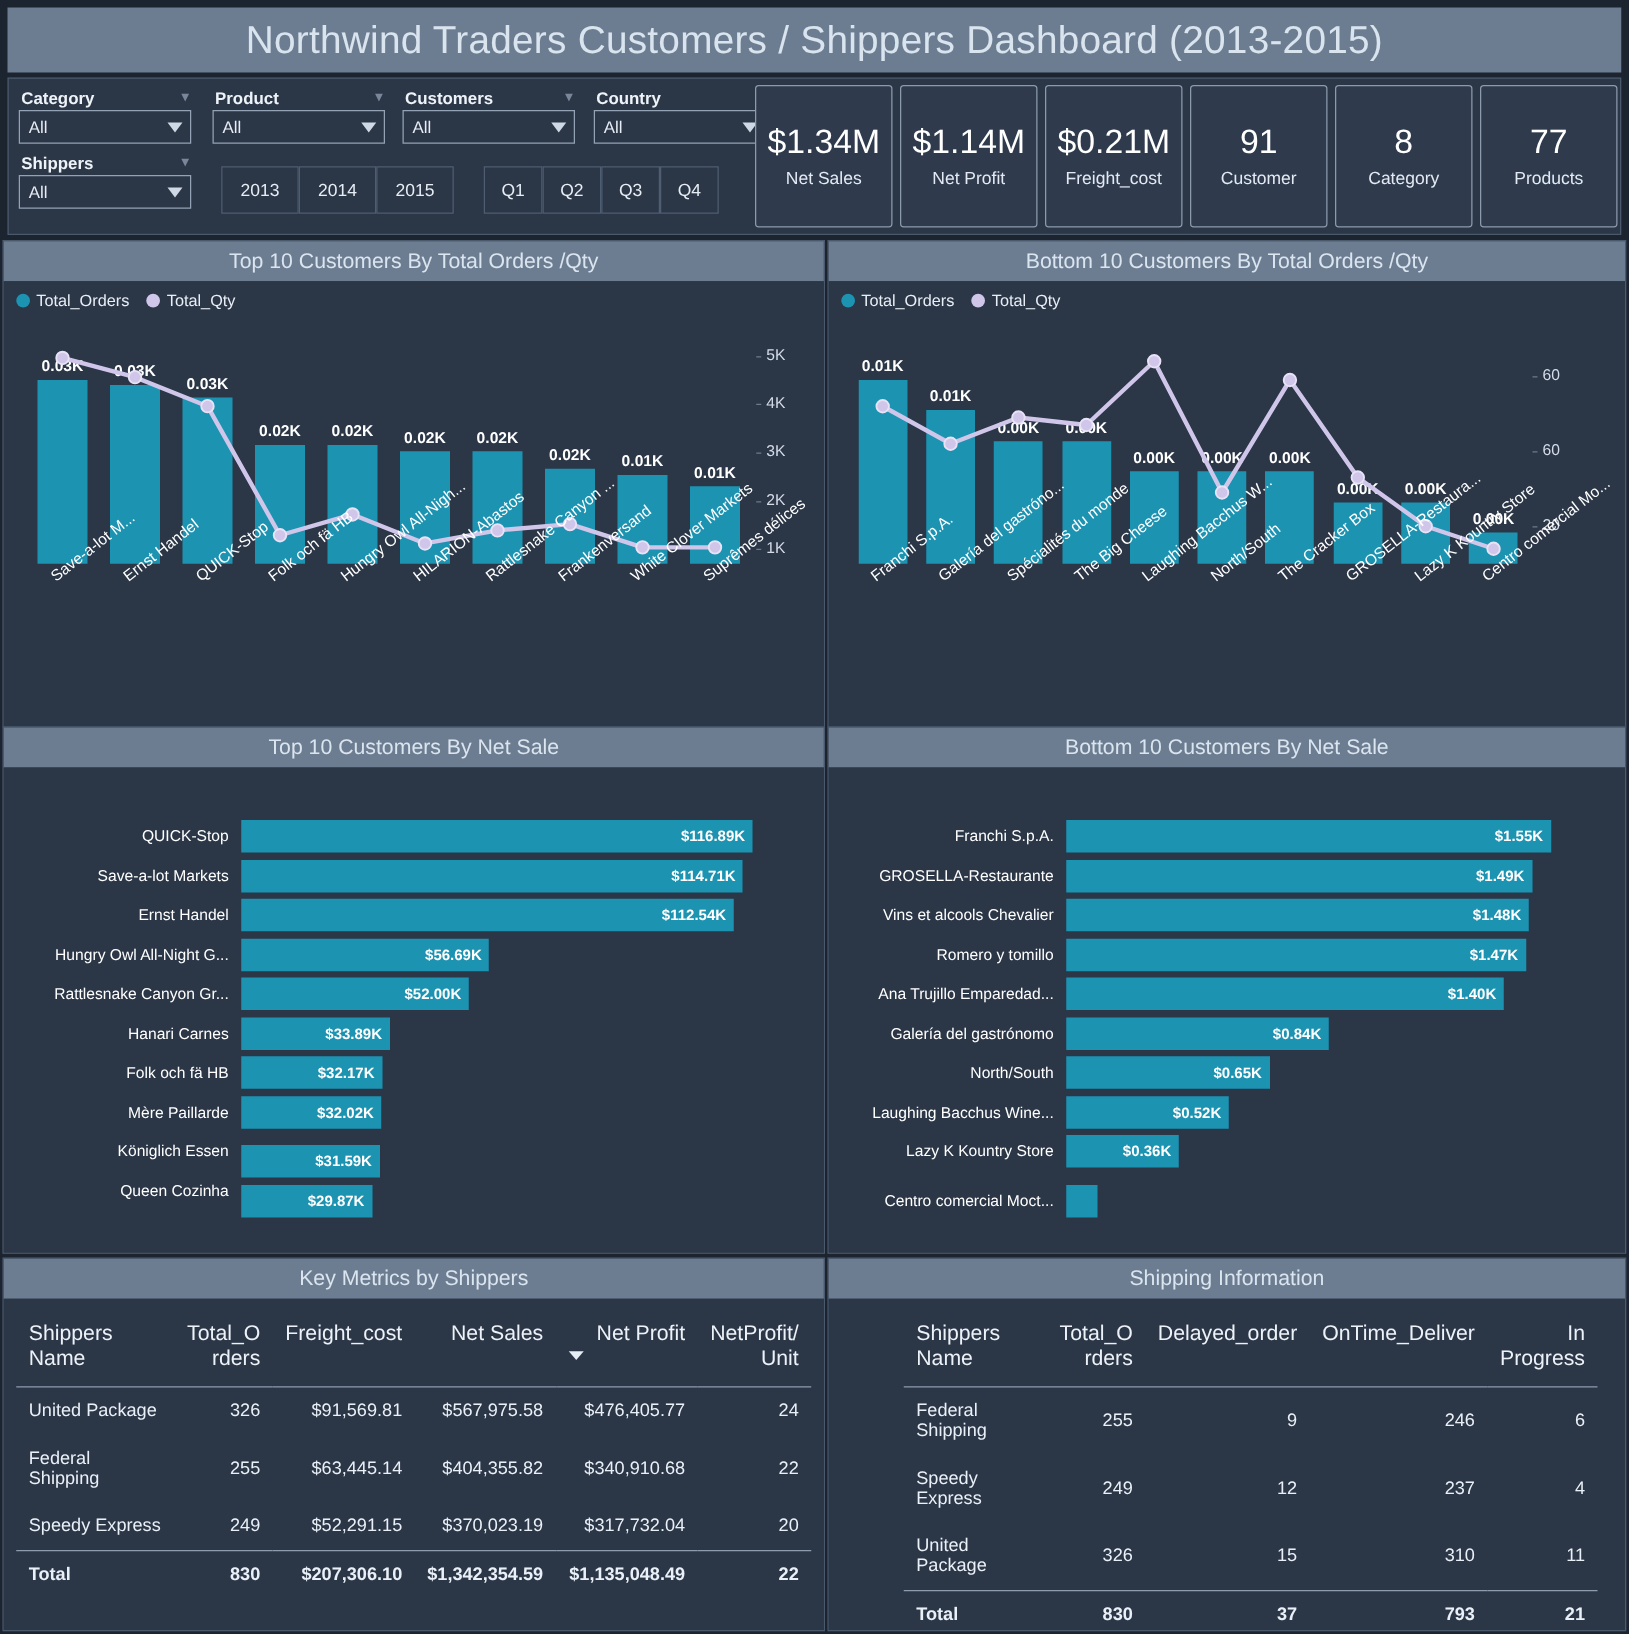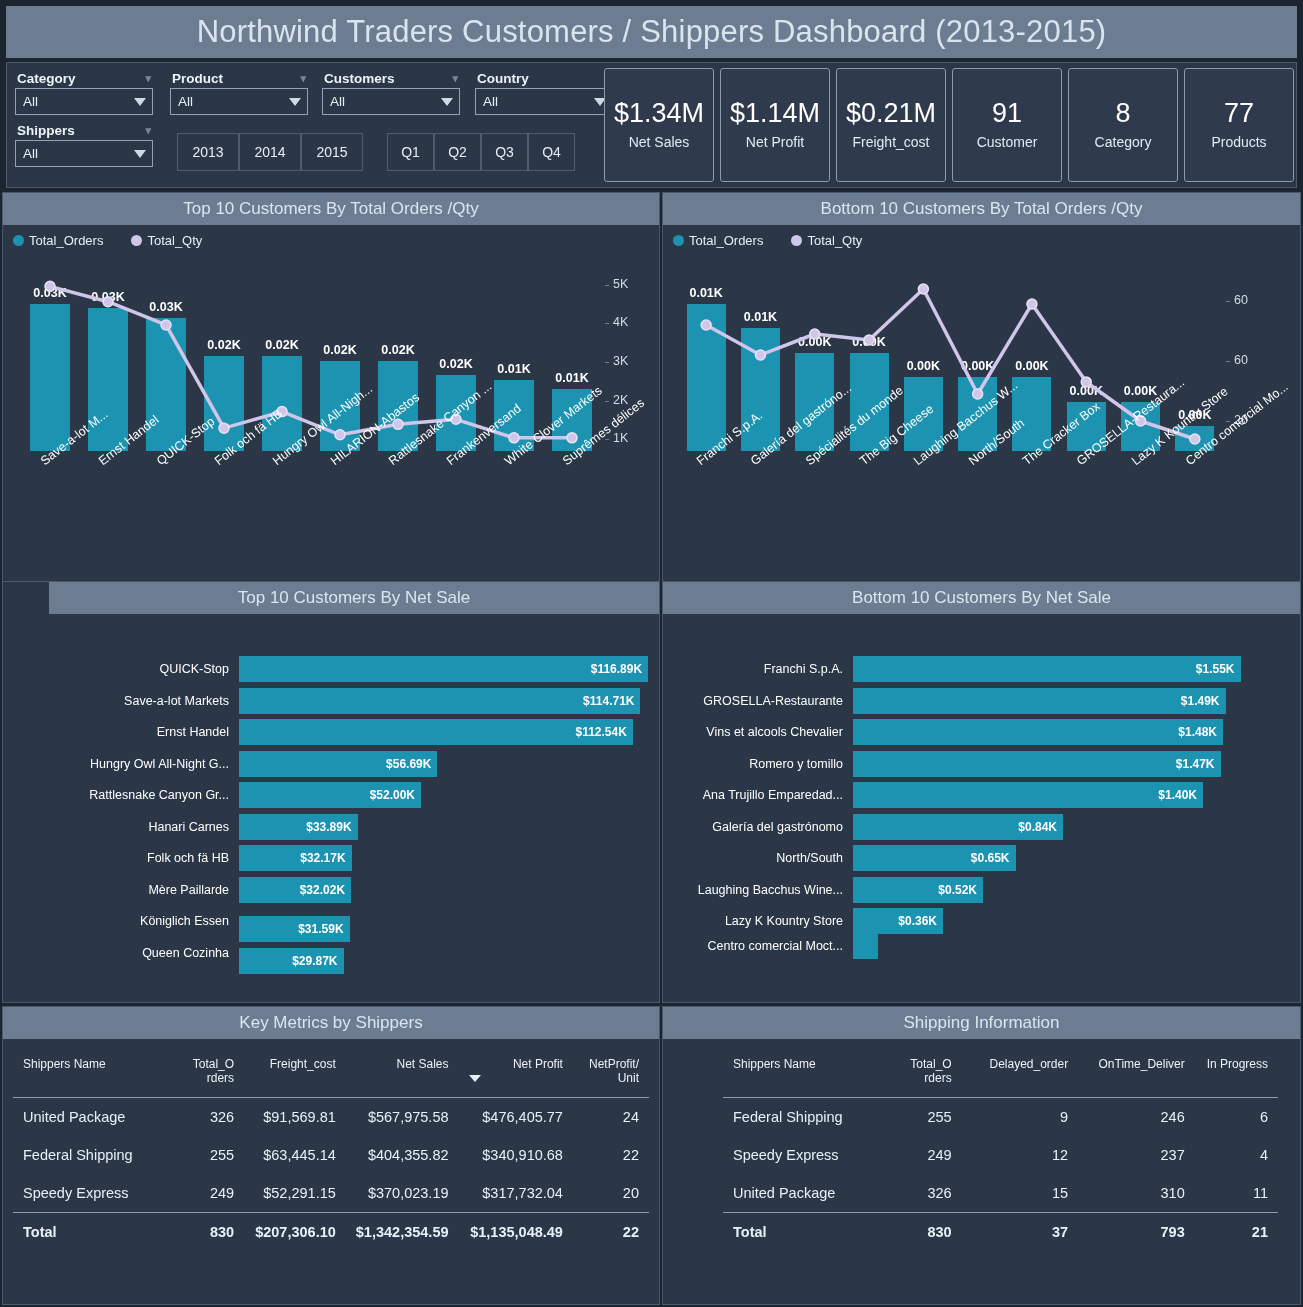--- a/index.html
+++ b/index.html
@@ -57,21 +57,21 @@
 
   
   .panel { position: absolute; background: #2b3647; border: 1px solid #4b596d; }
   .phdr {
     height: 32px; background: #6d7d91; display: flex; align-items: center; justify-content: center;
   }
   .phdr span { color: #dbe5f0; font-size: 17px; }
   .pbody { position: relative; width: 100%; height: calc(100% - 32px); background: #2b3647; }
 
   
-  .legend { position: absolute; left: 10px; top: 8px; display: flex; gap: 28px; }
+  .legend { position: absolute; left: 10px; top: 8px; display: flex; gap: 14px; }
   .lg { display: flex; align-items: center; gap: 5px; color: #e8eef6; font-size: 13px; }
   .dot { width: 11px; height: 11px; border-radius: 50%; }
   .bar { position: absolute; background: #1d93b2; bottom: 0; }
   .blabel {
     position: absolute; color: #ffffff; font-size: 12.5px; font-weight: bold;
     text-align: center; white-space: nowrap;
   }
   .xlab {
     position: absolute; color: #ffffff; font-size: 12.5px; white-space: nowrap;
     transform-origin: left top; transform: rotate(-38deg);
@@ -81,21 +81,21 @@
 
   
   .hrow { position: absolute; display: flex; align-items: center; }
   .hlabel { color: #ffffff; font-size: 12.5px; text-align: right; white-space: nowrap; }
   .hbar { background: #1d93b2; height: 26px; display: flex; align-items: center; justify-content: flex-end; }
   .hval { color: #ffffff; font-size: 12px; font-weight: bold; padding-right: 6px; white-space: nowrap; }
 
   
   table.tbl { width: 100%; border-collapse: collapse; }
   table.tbl th {
-    color: #edf2f8; font-size: 12px; font-weight: normal; text-align: right;
+    color: #edf2f8; font-size: 17px; font-weight: normal; text-align: right;
     padding: 8px 10px 12px 10px; vertical-align: top;
     border-bottom: 1px solid #8e9cb0;
   }
   table.tbl th.l { text-align: left; }
   table.tbl td {
     color: #eaf0f7; font-size: 14.5px; text-align: right; padding: 11px 10px;
   }
   table.tbl td.l { text-align: left; }
   table.tbl tr.total td { font-weight: bold; border-top: 1px solid #8e9cb0; }
   .sortcaret {
@@ -341,21 +341,21 @@
         <div class="xlab" style="left: 194.05px; top: 232px;">The Big Cheese</div>
         <div class="xlab" style="left: 248.35px; top: 232px;">Laughing Bacchus W...</div>
         <div class="xlab" style="left: 302.65px; top: 232px;">North/South</div>
         <div class="xlab" style="left: 356.95px; top: 232px;">The Cracker Box</div>
         <div class="xlab" style="left: 411.25px; top: 232px;">GROSELLA-Restaura...</div>
         <div class="xlab" style="left: 465.55px; top: 232px;">Lazy K Kountry Store</div>
         <div class="xlab" style="left: 519.85px; top: 232px;">Centro comercial Mo...</div>
       </div>
   </div>
 
-  <div class="panel" style="left:2px; top:581px; width:658px; height:422px;padding-left:46px;">
+  <div class="panel" style="left:2px; top:581px; width:658px; height:422px;">
     <div class="phdr">
       <span>Top 10 Customers By Net Sale</span>
     </div>
     <div class="pbody" id="hbar1">
         <div class="hrow" style="left: 0px; top: 42px; width: 656px; height: 26px;">
           <div class="hlabel" style="width: 190px; padding-right: 10px;">QUICK-Stop</div>
           <div class="hbar" style="width: 409.115px; height: 26px;">
             <span class="hval">$116.89K</span>
           </div>
         </div>
@@ -468,21 +468,21 @@
           <div class="hbar" style="width: 130px; height: 26px;">
             <span class="hval">$0.52K</span>
           </div>
         </div>
         <div class="hrow" style="left: 0px; top: 294px; width: 637px; height: 26px;">
           <div class="hlabel" style="width: 190px; padding-right: 10px;">Lazy K Kountry Store</div>
           <div class="hbar" style="width: 90px; height: 26px;">
             <span class="hval">$0.36K</span>
           </div>
         </div>
-        <div class="hrow" style="left: 0px; top: 319px; width: 637px; height: 26px;">
+        <div class="hrow" style="left: 0px; top: 334px; width: 637px; height: 26px;">
           <div class="hlabel" style="width: 190px; padding-right: 10px;">Centro comercial Moct...</div>
           <div class="hbar" style="width: 25px; height: 26px;"></div>
         </div>
       </div>
   </div>
 
   <div class="panel" style="left:2px; top:1006px; width:658px; height:299px;">
     <div class="phdr">
       <span>Key Metrics by Shippers</span>
     </div>

